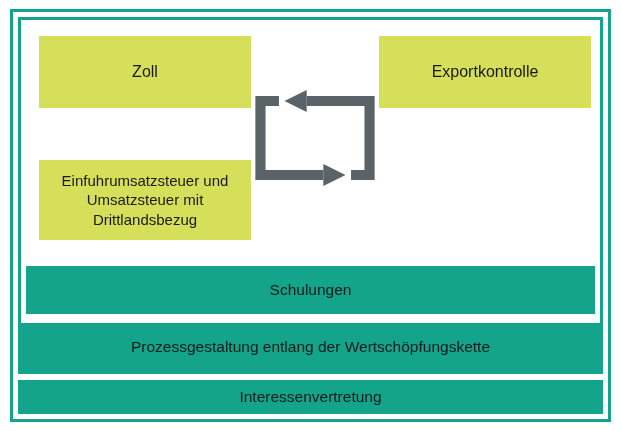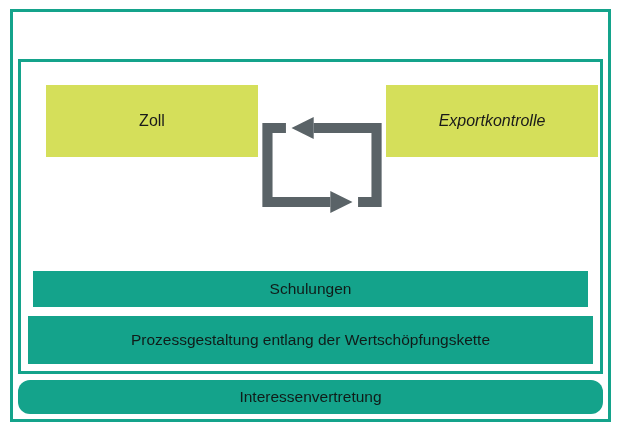--- a/index.html
+++ b/index.html
@@ -19,25 +19,23 @@
     border: 3px solid #14a38b;
     padding: 5px;
     display: flex;
     flex-direction: column;
     gap: 6px;
   }
   .inner {
     flex: 1;
     min-height: 0;
     border: 3px solid #14a38b;
-    padding: 7px;
     display: flex;
     flex-direction: column;
     gap: 9px;
-    margin-top: 42px;
   }
   .core {
     flex: 1;
     min-height: 0;
     display: flex;
     flex-direction: column;
     background: #ffffff;
   }
   .grid {
     flex: 1;
@@ -51,43 +49,43 @@
     color: #1a1a1a;
     display: flex;
     align-items: center;
     justify-content: center;
     text-align: center;
     font-size: 16px;
     line-height: 1.3;
     padding: 6px 10px;
   }
   .box-zoll        { grid-area: 1 / 1; align-self: start; height: 72px; }
-  .box-export      { grid-area: 1 / 3; align-self: start; height: 72px; font-style: italic; }
+  .box-export      { grid-area: 1 / 3; align-self: start; height: 72px; }
   .box-einfuhr     { grid-area: 2 / 1; align-self: end; min-height: 80px; font-size: 15px; }
   .box-zusatz      { grid-area: 2 / 3; align-self: end; height: 66px; }
   .icon-cell {
     grid-area: 1 / 2 / 3 / 3;
     display: flex;
     align-items: center;
     justify-content: center;
     overflow: visible;
   }
   .icon-cell svg { overflow: visible; }
   .bar {
     background: #14a38b;
     color: #101c19;
     display: flex;
     align-items: center;
     justify-content: center;
     text-align: center;
     font-size: 15.5px;
   }
-  .bar-schulungen { height: 36px; margin: 0 5px; }
+  .bar-schulungen { height: 48px; margin: 0 5px; }
   .bar-prozess    { height: 48px; }
-  .bar-interessen { height: 34px; border-radius: 12px; }
+  .bar-interessen { height: 34px; }
 </style>
 </head>
 <body>
 
 <div class="stage">
   <div class="outer">
 
     <div class="inner">
 
       <div class="core">
@@ -104,20 +102,21 @@
               </g>
               <g fill="#5a6367">
                 <polygon points="60,1 60,25 36,13"></polygon>
                 <polygon points="78,81 78,105 102,93"></polygon>
               </g>
             </svg>
           </div>
 
           <div class="box box-export">Exportkontrolle</div>
 
+          <div class="box box-einfuhr">Einfuhrumsatzsteuer und Umsatzsteuer mit Drittlandsbezug</div>
 
 
         </div>
 
         <div class="bar bar-schulungen">Schulungen</div>
       </div>
 
       <div class="bar bar-prozess">Prozessgestaltung entlang der Wertschöpfungskette</div>
     </div>
 

